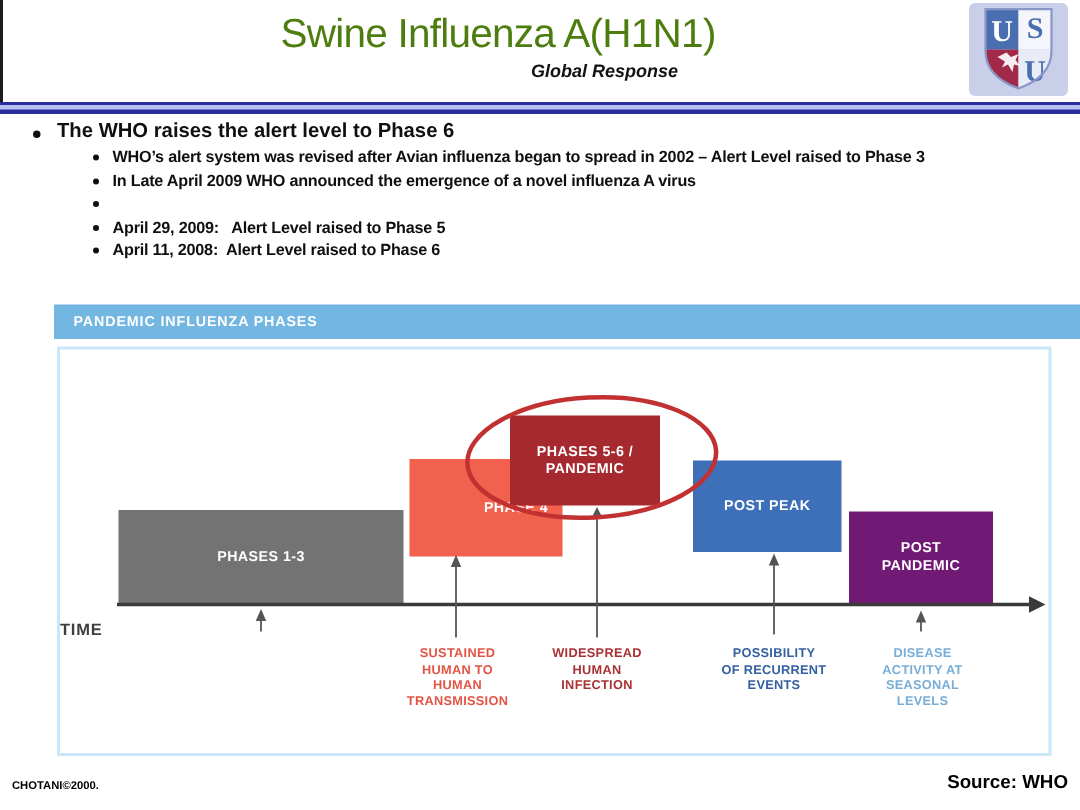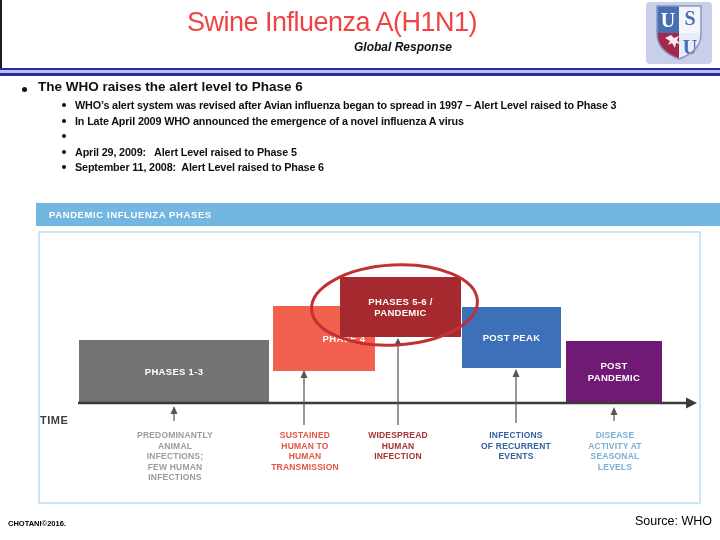--- a/index.html
+++ b/index.html
@@ -4,21 +4,21 @@
 <style>
   html,body{margin:0;padding:0;background:#888;}
   .slide{
     position:relative;width:720px;height:540px;background:#ffffff;
     font-family:"Liberation Sans",sans-serif;overflow:hidden;margin:0 auto;
   }
   .abs{position:absolute;}
   
   .left-rule{left:0;top:0;width:2px;height:68px;background:#1d1d1d;}
   .title{left:0;top:7px;width:664px;text-align:center;font-size:27px;
-         letter-spacing:-0.5px;color:#ef4444;}
+         letter-spacing:-0.5px;color:#4d7c0f;}
   .subtitle{left:0;top:40px;width:720px;text-align:center;font-size:12px;
             font-weight:700;font-style:italic;color:#121212;margin-left:43px;}
   .divider{left:0;top:68px;width:720px;height:3px;background:#b9c2ee;
            border-top:2px solid #2b2ba0;border-bottom:3px solid #2b2ba0;}
   .logo{left:646px;top:2px;width:66px;height:62px;background:#cacfe9;border-radius:4px;}
   
   .bullets{left:0;top:79px;width:720px;color:#101010;}
   .b-main{display:flex;align-items:center;padding-left:22px;font-size:13.5px;
           font-weight:700;margin-bottom:5px;}
   .b-main .dot{width:5px;height:5px;border-radius:50%;background:#101010;
@@ -31,36 +31,36 @@
   .diag-header{left:36px;top:203px;width:707px;height:23px;background:#73b6e2;
                color:#ffffff;font-size:9.5px;font-weight:700;letter-spacing:0.6px;
                line-height:23px;padding-left:13px;box-sizing:border-box;}
   .diag-panel{left:38px;top:231px;width:663px;height:273px;background:#ffffff;
               border:2px solid #cbe6f6;box-sizing:border-box;}
   .phase-box{display:flex;align-items:center;justify-content:center;text-align:center;
              color:#ffffff;font-size:9.5px;font-weight:700;letter-spacing:0.3px;
              line-height:11.5px;white-space:pre-line;z-index:2;}
   .box0{left:79px;top:340px;width:190px;height:63px;}
   .box1{left:273px;top:306px;width:62px;height:65px;padding-left:40px;}
-  .box2{left:340px;top:277px;width:121px;height:60px;}
+  .box2{left:340px;top:277px;width:100px;height:60px;}
   .box3{left:462px;top:307px;width:99px;height:61px;}
   .box4{left:566px;top:341px;width:96px;height:61px;}
   .time-label{left:40px;top:414px;font-size:11px;font-weight:700;color:#3f3f3f;
               letter-spacing:0.5px;}
   .overlay{left:0;top:0;width:720px;height:540px;z-index:5;pointer-events:none;}
   .annot{transform:translateX(-50%);text-align:center;font-size:8.5px;font-weight:700;
          line-height:10.5px;letter-spacing:0.2px;white-space:pre-line;z-index:3;}
   .an0{left:175px;top:430px;}
   .an1{left:305px;top:430px;}
   .an2{left:398px;top:430px;}
   .an3{left:516px;top:430px;}
   .an4{left:615px;top:430px;}
   
   .footer-left{left:8px;top:519px;font-size:7.5px;font-weight:700;color:#000;}
-  .footer-right{right:8px;top:514px;font-size:12.5px;font-weight:400;color:#000;}
+  .footer-right{right:8px;top:514px;font-size:12.5px;font-weight:700;color:#000;}
 </style>
 </head>
 <body>
 
 <div class="slide">
 
   <div class="abs left-rule"></div>
 
   <div class="abs title">Swine Influenza A(H1N1)</div>
   <div class="abs subtitle">Global Response</div>
@@ -88,65 +88,60 @@
 
   <div class="abs divider"></div>
 
   <div class="abs bullets">
     <div class="b-main">
       <span class="dot"></span>
       <span>The WHO raises the alert level to Phase 6</span>
     </div>
     <div class="b-sub">
       <span class="dot"></span>
-      <span>WHO’s alert system was revised after Avian influenza began to spread in 1997 – Alert Level raised to Phase 3</span>
+      <span>WHO’s alert system was revised after Avian influenza began to spread in 2002 – Alert Level raised to Phase 3</span>
     </div>
     <div class="b-sub">
       <span class="dot"></span>
       <span>In Late April 2009 WHO announced the emergence of a novel influenza A virus</span>
     </div>
     <div class="b-sub">
       <span class="dot"></span>
     </div>
     <div class="b-sub">
       <span class="dot"></span>
       <span>April 29, 2009:   Alert Level raised to Phase 5</span>
     </div>
     <div class="b-sub">
       <span class="dot"></span>
-      <span>September 11, 2008:  Alert Level raised to Phase 6</span>
+      <span>April 11, 2008:  Alert Level raised to Phase 6</span>
     </div>
   </div>
 
   <div class="abs diag-header">PANDEMIC INFLUENZA PHASES</div>
   <div class="abs diag-panel"></div>
 
   <div class="abs phase-box box0" style="background-color: #737373;">PHASES 1-3</div>
   <div class="abs phase-box box1" style="background-color: rgb(242, 97, 78);">PHASE 4</div>
   <div class="abs phase-box box2" style="background-color: rgb(165, 41, 47);">PHASES 5-6 /
 PANDEMIC</div>
   <div class="abs phase-box box3" style="background-color: rgb(62, 111, 185);">POST PEAK</div>
   <div class="abs phase-box box4" style="background-color: #701a75;">POST
 PANDEMIC</div>
 
   <div class="abs time-label">TIME</div>
 
-  <div class="abs annot an0" style="color: rgb(155, 155, 155);">PREDOMINANTLY
-ANIMAL
-INFECTIONS;
-FEW HUMAN
-INFECTIONS</div>
   <div class="abs annot an1" style="color: rgb(226, 85, 68);">SUSTAINED
 HUMAN TO
 HUMAN
 TRANSMISSION</div>
   <div class="abs annot an2" style="color: rgb(168, 50, 52);">WIDESPREAD
 HUMAN
 INFECTION</div>
-  <div class="abs annot an3" style="color: rgb(52, 97, 159);">INFECTIONS
+  <div class="abs annot an3" style="color: rgb(52, 97, 159);">POSSIBILITY
 OF RECURRENT
 EVENTS</div>
   <div class="abs annot an4" style="color: rgb(121, 174, 214);">DISEASE
 ACTIVITY AT
 SEASONAL
 LEVELS</div>
 
   <svg class="abs overlay" width="720" height="540">
 
     <line x1="78" y1="403" x2="686" y2="403" stroke="#3a3a3a" stroke-width="2.4"></line>
@@ -163,16 +158,16 @@
 
     <line x1="174" y1="413" x2="174" y2="421" stroke="#555" stroke-width="1.2"></line>
     <polygon points="170.5,414 177.5,414 174,406" fill="#555"></polygon>
 
     <line x1="614" y1="414" x2="614" y2="421" stroke="#555" stroke-width="1.2"></line>
     <polygon points="610.5,415 617.5,415 614,407" fill="#555"></polygon>
 
     <ellipse cx="394.5" cy="305" rx="83" ry="40" fill="none" stroke-width="3" transform="rotate(-3 394.5 305)" stroke="#c23131"></ellipse>
   </svg>
 
-  <div class="abs footer-left">CHOTANI©2016.</div>
+  <div class="abs footer-left">CHOTANI©2000.</div>
   <div class="abs footer-right">Source: WHO</div>
 
 </div>
 
 </body></html>

